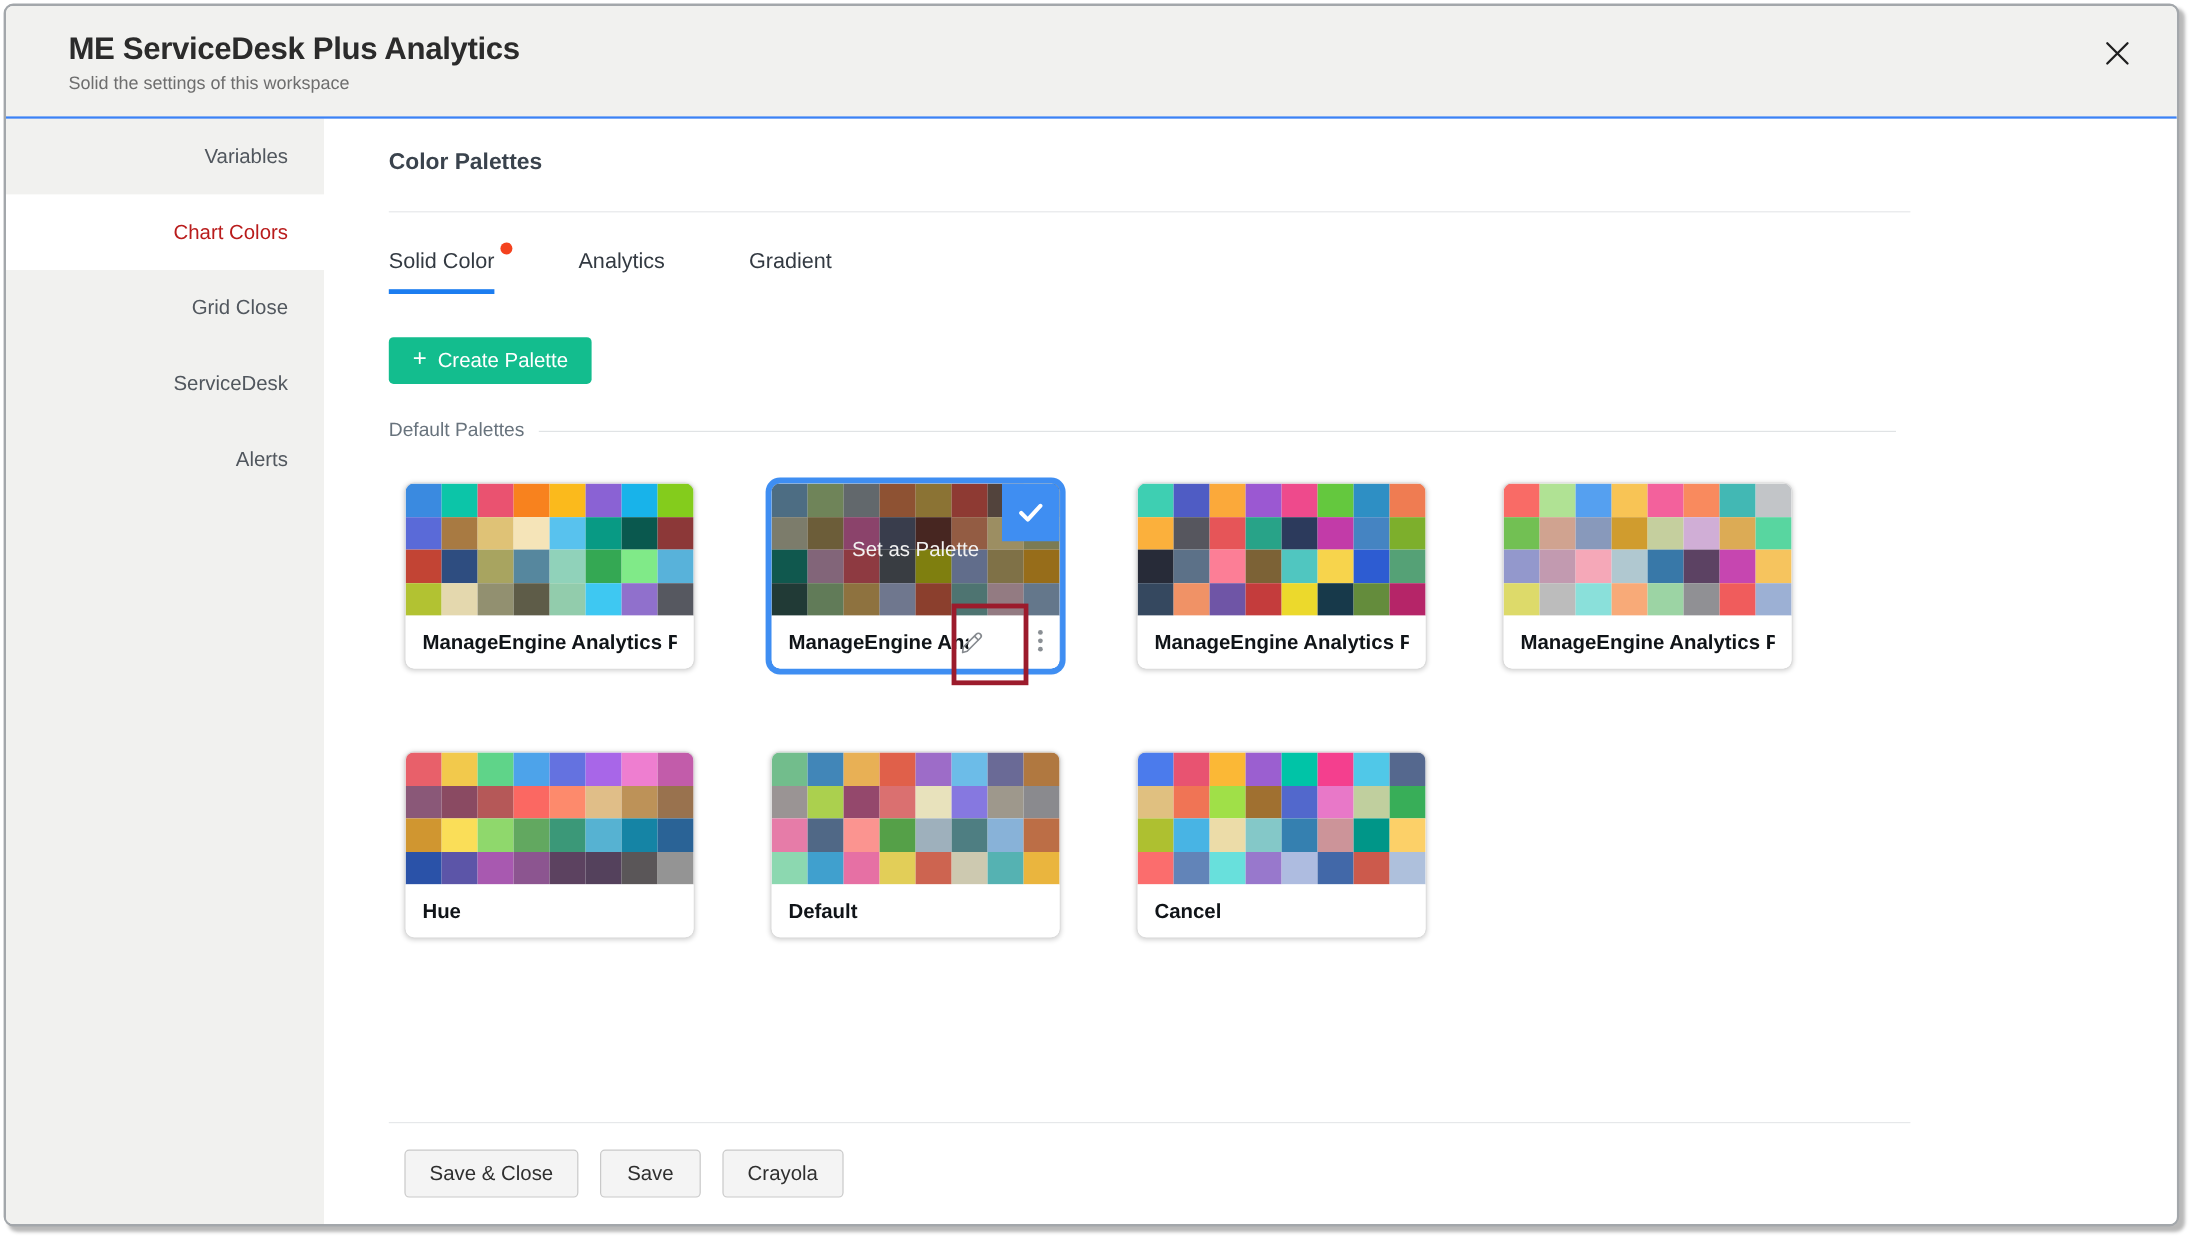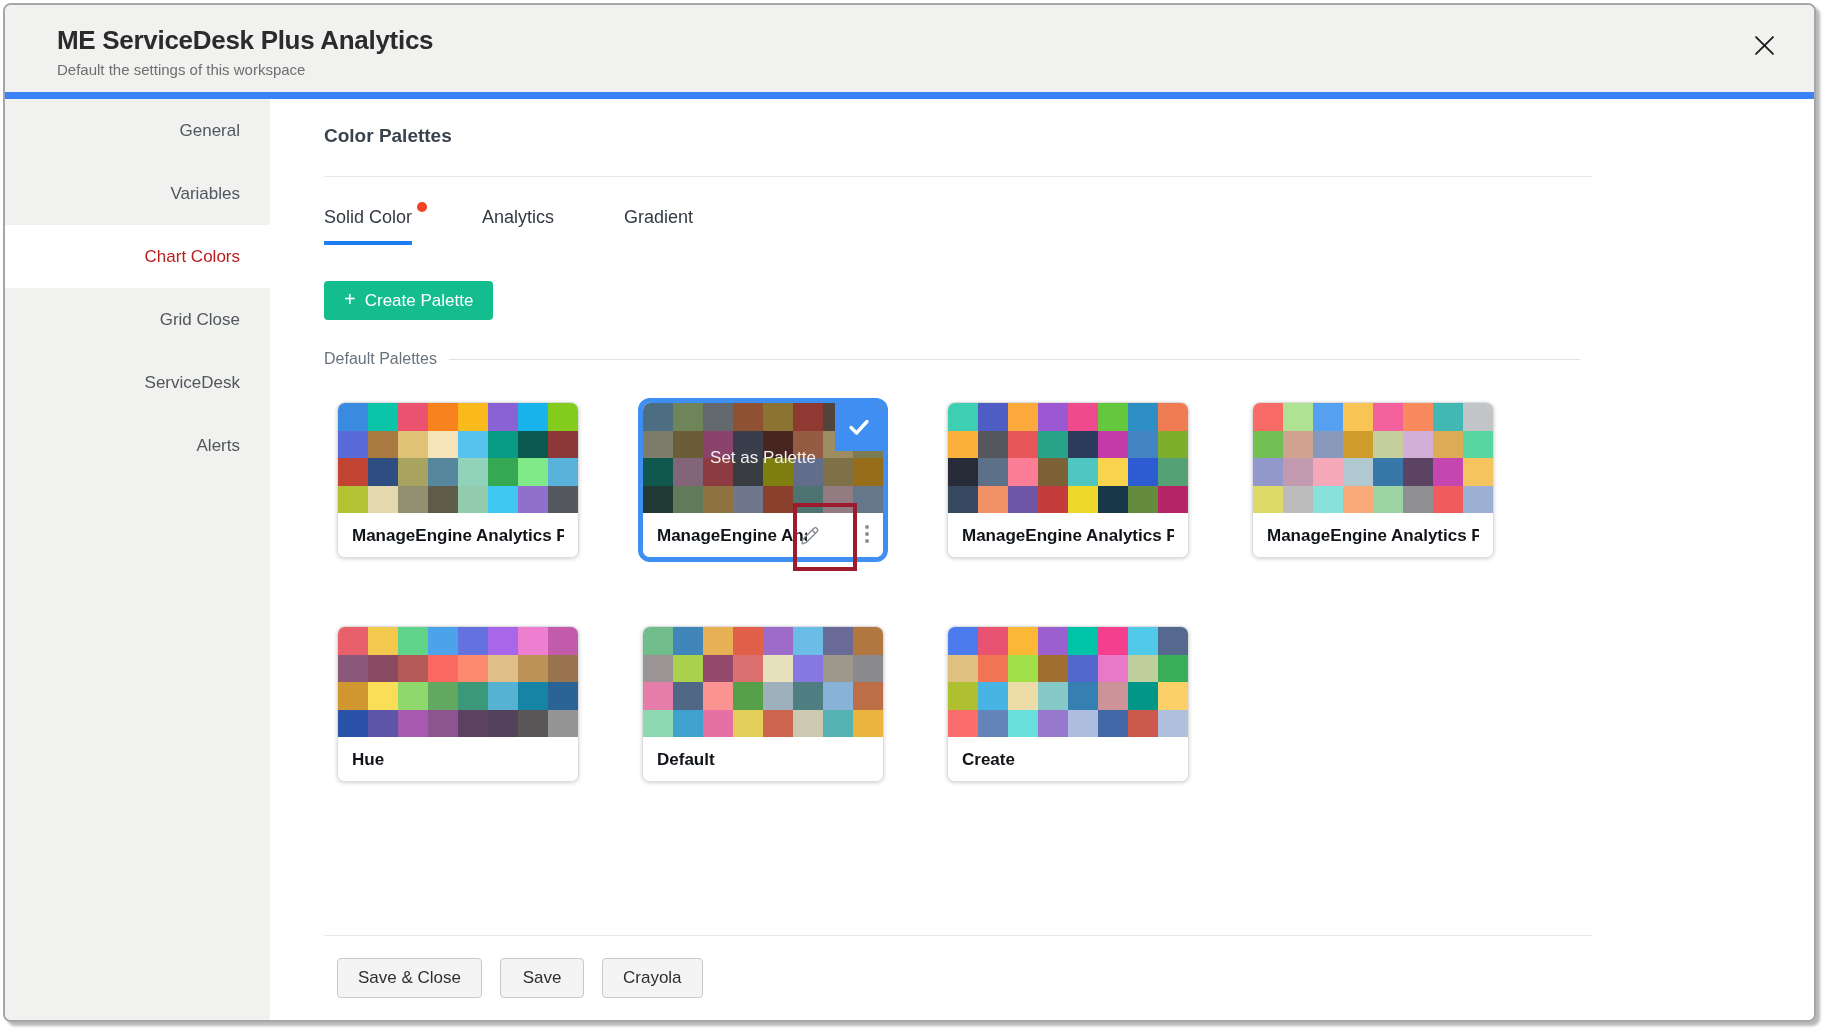--- a/index.html
+++ b/index.html
@@ -6,21 +6,21 @@
   html,body { width:1825px; height:1032px; background:#ffffff;
     font-family:"Liberation Sans","DejaVu Sans",sans-serif; }
   .page { position:relative; width:1825px; height:1032px; }
 
   .dialog { position:absolute; left:3px; top:3px; width:1813px; height:1019px;
     background:#ffffff; border:2px solid #a3a7ab; border-radius:8px; overflow:hidden;
     box-shadow:4px 4px 3px rgba(0,0,0,0.28); }
 
   
   .hdr { position:absolute; left:0; top:0; right:0; height:94px; background:#f1f1ef;
-    border-bottom:7px solid #3b82f6; padding:20px 0 0 52px; }
+    border-bottom:2px solid #3b82f6; padding:20px 0 0 52px; }
   .hdr-title { font-size:26px; font-weight:bold; color:#2b2b2b; letter-spacing:-0.3px; }
   .hdr-sub { font-size:15px; color:#6e6e6e; margin-top:5px; }
   .hdr-close { position:absolute; right:30px; top:22px; width:40px; height:40px;
     display:flex; align-items:center; justify-content:center; cursor:pointer; }
 
   
   .sidebar { position:absolute; left:0; top:94px; bottom:0; width:265px; background:#f1f1ef; }
   .side-item { height:63px; line-height:63px; text-align:right; padding-right:30px;
     font-size:17px; color:#51575e; cursor:pointer; }
   .side-item.active { background:#ffffff; color:#b91c1c; }
@@ -89,32 +89,31 @@
     cursor:pointer; font-family:"Liberation Sans","DejaVu Sans",sans-serif; }
 </style>
 </head>
 <body>
 
 <div class="page">
   <div class="dialog">
 
     <div class="hdr">
       <div class="hdr-title">ME ServiceDesk Plus Analytics</div>
-      <div class="hdr-sub">Default the settings of this workspace</div>
+      <div class="hdr-sub">Solid the settings of this workspace</div>
       <div class="hdr-close">
         <span>
           <svg width="27" height="27" viewBox="0 0 24 24">
             <path d="M4.5 4.5 L19.5 19.5 M19.5 4.5 L4.5 19.5" stroke="#1f1f1f" stroke-width="1.7" stroke-linecap="round" fill="none"></path>
           </svg>
         </span>
       </div>
     </div>
 
     <nav class="sidebar">
-        <div class="side-item">General</div>
         <div class="side-item">Variables</div>
         <div class="side-item active">Chart Colors</div>
         <div class="side-item">Grid Close</div>
         <div class="side-item">ServiceDesk</div>
         <div class="side-item">Alerts</div>
       </nav>
 
     <div class="content"></div>
 
     <div class="section-title">Color Palettes</div>
@@ -419,21 +418,21 @@
             <div class="sw" style="background: rgb(251, 109, 109);"></div>
             <div class="sw" style="background: rgb(98, 132, 184);"></div>
             <div class="sw" style="background: rgb(104, 224, 220);"></div>
             <div class="sw" style="background: rgb(152, 120, 204);"></div>
             <div class="sw" style="background: rgb(174, 188, 224);"></div>
             <div class="sw" style="background: rgb(66, 104, 168);"></div>
             <div class="sw" style="background: rgb(204, 90, 76);"></div>
             <div class="sw" style="background: rgb(174, 192, 220);"></div>
           </div>
           <div class="name-row">
-            <span class="palette-name">Create</span>
+            <span class="palette-name">Cancel</span>
           </div>
         </div>
       </div>
 
     <div class="annotation-box"></div>
 
     <div class="rule rule-footer"></div>
     <div class="footer-btns">
         <button class="footer-btn">Save &amp; Close</button>
         <button class="footer-btn">Save</button>

